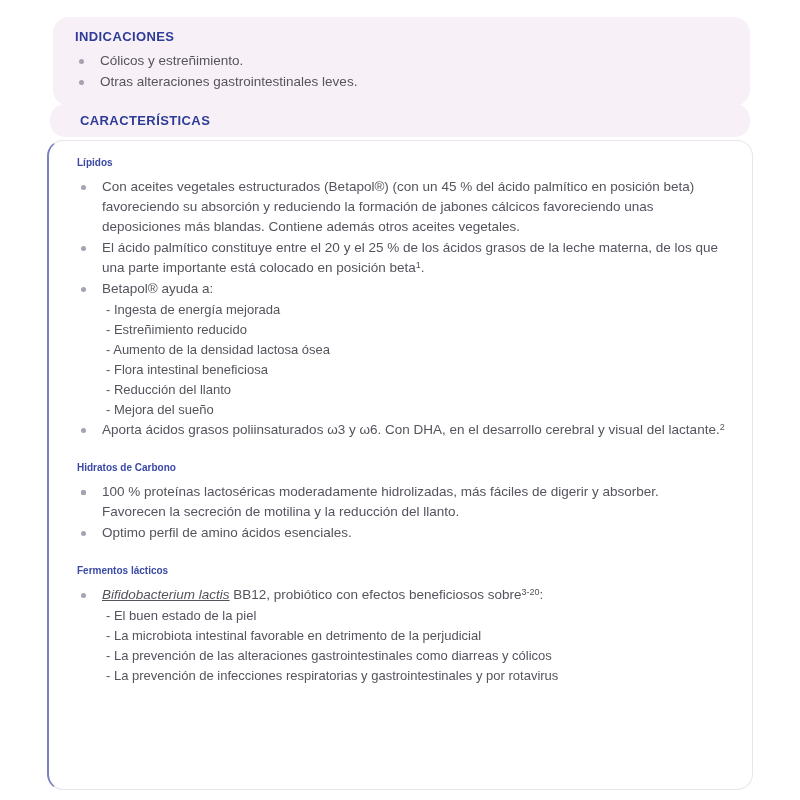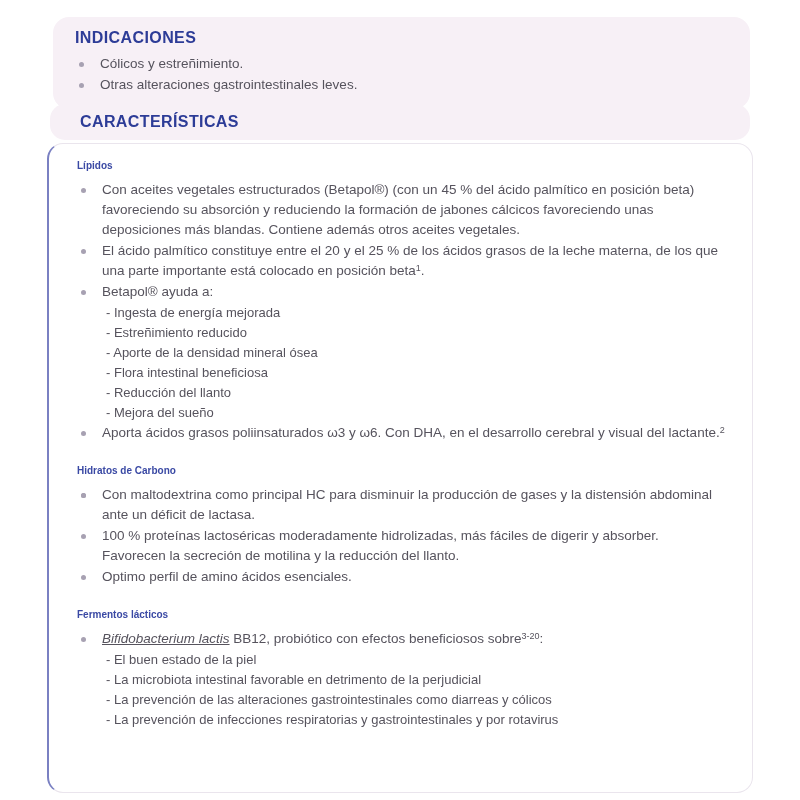--- a/index.html
+++ b/index.html
@@ -21,21 +21,21 @@
     color:var(--body);
     overflow:hidden;
   }
   .panel-ind{
     position:absolute;left:53px;top:17px;width:697px;
     background:var(--pink);
     border-radius:16px;
     padding:10px 24px 13px 22px;
   }
   h2.sec-title{
-    font-size:16px;
+    font-size:13px;
     font-weight:700;
     letter-spacing:0.4px;
     color:var(--blue-dark);
     margin:2px 0 7px 0;
   }
   ul{list-style:none;}
   li.b-item{
     position:relative;
     padding-left:25px;
     font-size:13.5px;
@@ -105,30 +105,30 @@
       <h2 class="sec-title">CARACTERÍSTICAS</h2>
     </div>
     <div class="carac-body">
         <h3 class="sub-heading">Lípidos</h3>
         <ul>
           <li class="b-item"><span class="dot"></span><span><span>Con aceites vegetales estructurados (Betapol®) (con un 45 % del ácido palmítico en posición beta) favoreciendo su absorción y reduciendo la formación de jabones cálcicos favoreciendo unas deposiciones más blandas. Contiene además otros aceites vegetales.</span></span></li>
           <li class="b-item"><span class="dot"></span><span><span>El ácido palmítico constituye entre el 20 y el 25 % de los ácidos grasos de la leche materna, de los que una parte importante está colocado en posición beta</span><sup>1</sup><span>.</span></span></li>
           <li class="b-item"><span class="dot"></span><span><span>Betapol® ayuda a:</span></span></li>
           <li class="sub-item">- Ingesta de energía mejorada</li>
           <li class="sub-item">- Estreñimiento reducido</li>
-          <li class="sub-item">- Aporte de la densidad mineral ósea</li>
+          <li class="sub-item">- Aumento de la densidad lactosa ósea</li>
           <li class="sub-item">- Flora intestinal beneficiosa</li>
           <li class="sub-item">- Reducción del llanto</li>
           <li class="sub-item">- Mejora del sueño</li>
           <li class="b-item"><span class="dot"></span><span><span>Aporta ácidos grasos poliinsaturados ω3 y ω6. Con DHA, en el desarrollo cerebral y visual del lactante.</span><sup>2</sup></span></li>
         </ul>
         <h3 class="sub-heading">Hidratos de Carbono</h3>
         <ul>
           <li class="b-item"><span class="dot"></span></li>
-          <li class="b-item"><span class="dot"></span><span><span>Con maltodextrina como principal HC para disminuir la producción de gases y la distensión abdominal ante un déficit de lactasa.</span></span></li>
+          <li class="b-item"><span class="dot"></span></li>
         </ul>
         <ul>
           <li class="b-item"><span class="dot"></span><span><span>100 % proteínas lactoséricas moderadamente hidrolizadas, más fáciles de digerir y absorber. Favorecen la secreción de motilina y la reducción del llanto.</span></span></li>
           <li class="b-item"><span class="dot"></span><span><span>Optimo perfil de amino ácidos esenciales.</span></span></li>
         </ul>
         <h3 class="sub-heading">Fermentos lácticos</h3>
         <ul>
           <li class="b-item"><span class="dot"></span><span><span class="it">Bifidobacterium lactis</span><span> BB12, probiótico con efectos beneficiosos sobre</span><sup>3-20</sup><span>:</span></span></li>
           <li class="sub-item">- El buen estado de la piel</li>
           <li class="sub-item">- La microbiota intestinal favorable en detrimento de la perjudicial</li>

